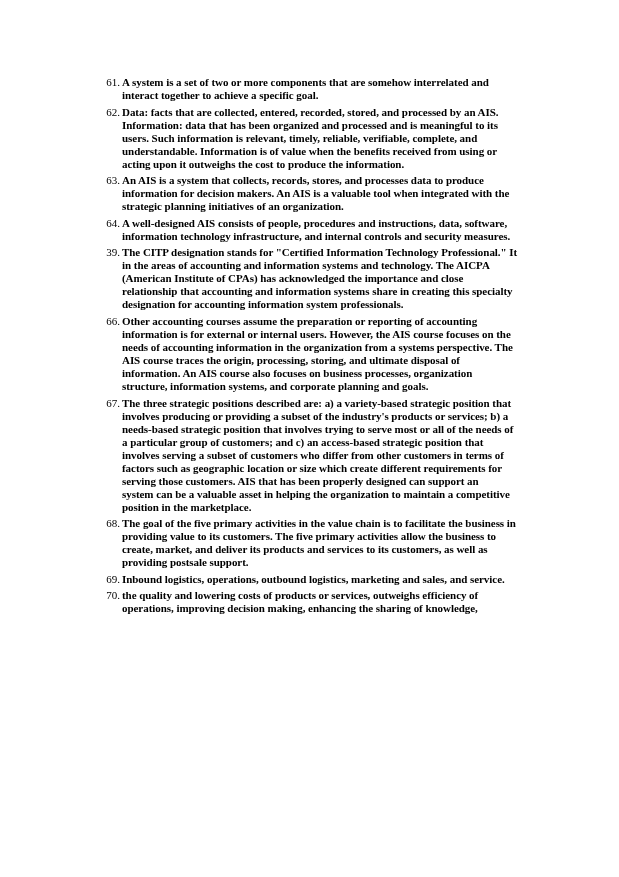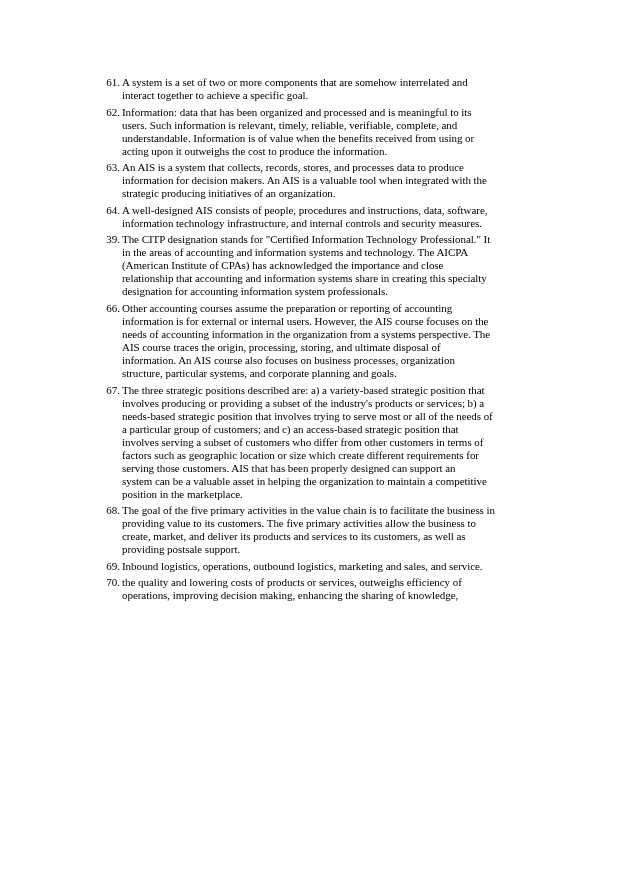--- a/index.html
+++ b/index.html
@@ -6,49 +6,50 @@
   body {
     width: 619px; height: 877px; position: relative; overflow: hidden;
     font-family: "Liberation Serif", "DejaVu Serif", serif;
     color: #000;
   }
   .page { position: absolute; left: 0; top: 0; width: 619px; height: 877px; background: #fff; }
   .list { position: absolute; left: 104px; top: 76px; width: 430px; }
   .item { display: flex; margin-bottom: 3.6px; }
   .num { width: 18px; flex: 0 0 18px; font-size: 11px; line-height: 13px; white-space: nowrap; text-align: center; }
   .body { flex: 1; }
-  .line { font-size: 11px; line-height: 13px; white-space: nowrap; letter-spacing: -0.05px; }
+  .line { font-size: 11px; line-height: 13px; white-space: nowrap; letter-spacing: -0.05px; font-weight: bold; }
 </style>
 </head>
 <body>
 
 <div class="page">
   <div class="list" id="answer-list">
       <div class="item">
         <div class="num">61.</div>
         <div class="body">
           <div class="line">A system is a set of two or more components that are somehow interrelated and</div>
           <div class="line">interact together to achieve a specific goal.</div>
         </div>
       </div>
       <div class="item">
         <div class="num">62.</div>
         <div class="body">
+          <div class="line">Data: facts that are collected, entered, recorded, stored, and processed by an AIS.</div>
           <div class="line">Information: data that has been organized and processed and is meaningful to its</div>
           <div class="line">users.  Such information is relevant, timely, reliable, verifiable, complete, and</div>
           <div class="line">understandable. Information is of value when the benefits received from using or</div>
           <div class="line">acting upon it outweighs the cost to produce the information.</div>
         </div>
       </div>
       <div class="item">
         <div class="num">63.</div>
         <div class="body">
           <div class="line">An AIS is a system that collects, records, stores, and processes data to produce</div>
           <div class="line">information for decision makers.  An AIS is a valuable tool when integrated with the</div>
-          <div class="line">strategic producing initiatives of an organization.</div>
+          <div class="line">strategic planning initiatives of an organization.</div>
         </div>
       </div>
       <div class="item">
         <div class="num">64.</div>
         <div class="body">
           <div class="line">A well-designed AIS consists of people, procedures and instructions, data, software,</div>
           <div class="line">information technology infrastructure, and internal controls and security measures.</div>
         </div>
       </div>
       <div class="item">
@@ -62,21 +63,21 @@
         </div>
       </div>
       <div class="item">
         <div class="num">66.</div>
         <div class="body">
           <div class="line">Other accounting courses assume the preparation or reporting of accounting</div>
           <div class="line">information is for external or internal users.  However, the AIS course focuses on the</div>
           <div class="line">needs of accounting information in the organization from a systems perspective.  The</div>
           <div class="line">AIS course traces the origin, processing, storing, and ultimate disposal of</div>
           <div class="line">information.  An AIS course also focuses on business processes, organization</div>
-          <div class="line">structure, particular systems, and corporate planning and goals.</div>
+          <div class="line">structure, information systems, and corporate planning and goals.</div>
         </div>
       </div>
       <div class="item">
         <div class="num">67.</div>
         <div class="body">
           <div class="line">The three strategic positions described are: a) a variety-based strategic position that</div>
           <div class="line">involves producing or providing a subset of the industry's products or services; b) a</div>
           <div class="line">needs-based strategic position that involves trying to serve most or all of the needs of</div>
           <div class="line">a particular group of customers; and c) an access-based strategic position that</div>
           <div class="line">involves serving a subset of customers who differ from other customers in terms of</div>

